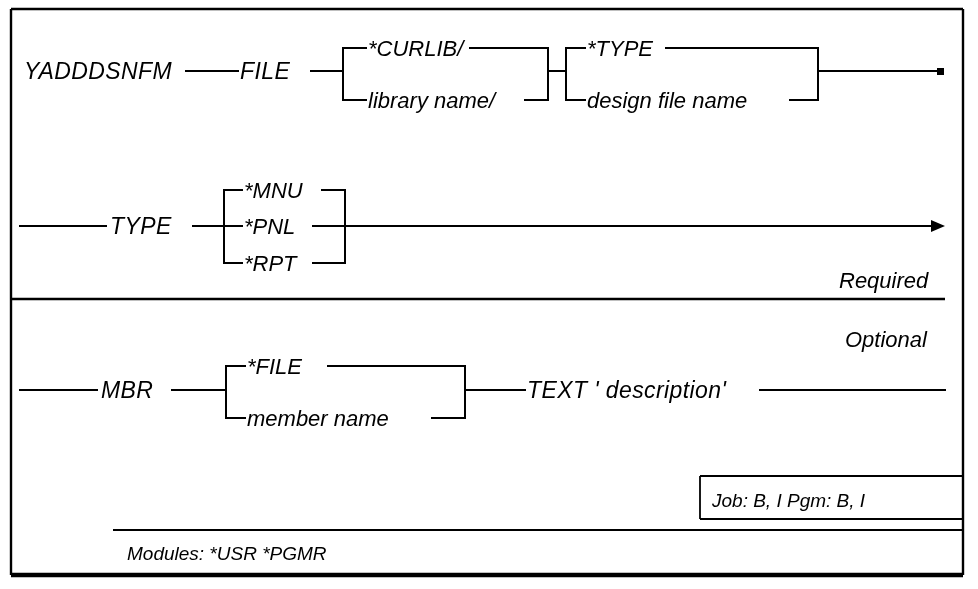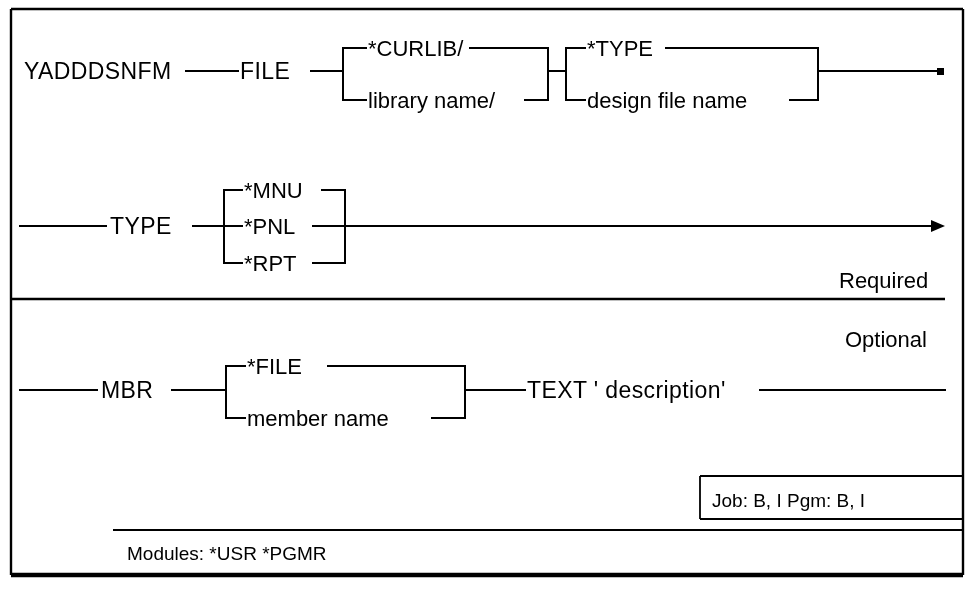--- a/index.html
+++ b/index.html
@@ -7,20 +7,21 @@
     padding: 0;
     background: #ffffff;
   }
   #page {
     position: relative;
     width: 978px;
     height: 589px;
     background: #ffffff;
     font-family: "Liberation Sans", sans-serif;
     overflow: hidden;
+    font-style: italic;
   }
   #diagram {
     position: absolute;
     top: 0;
     left: 0;
     width: 978px;
     height: 589px;
   }
   .rail {
     stroke: #000000;

